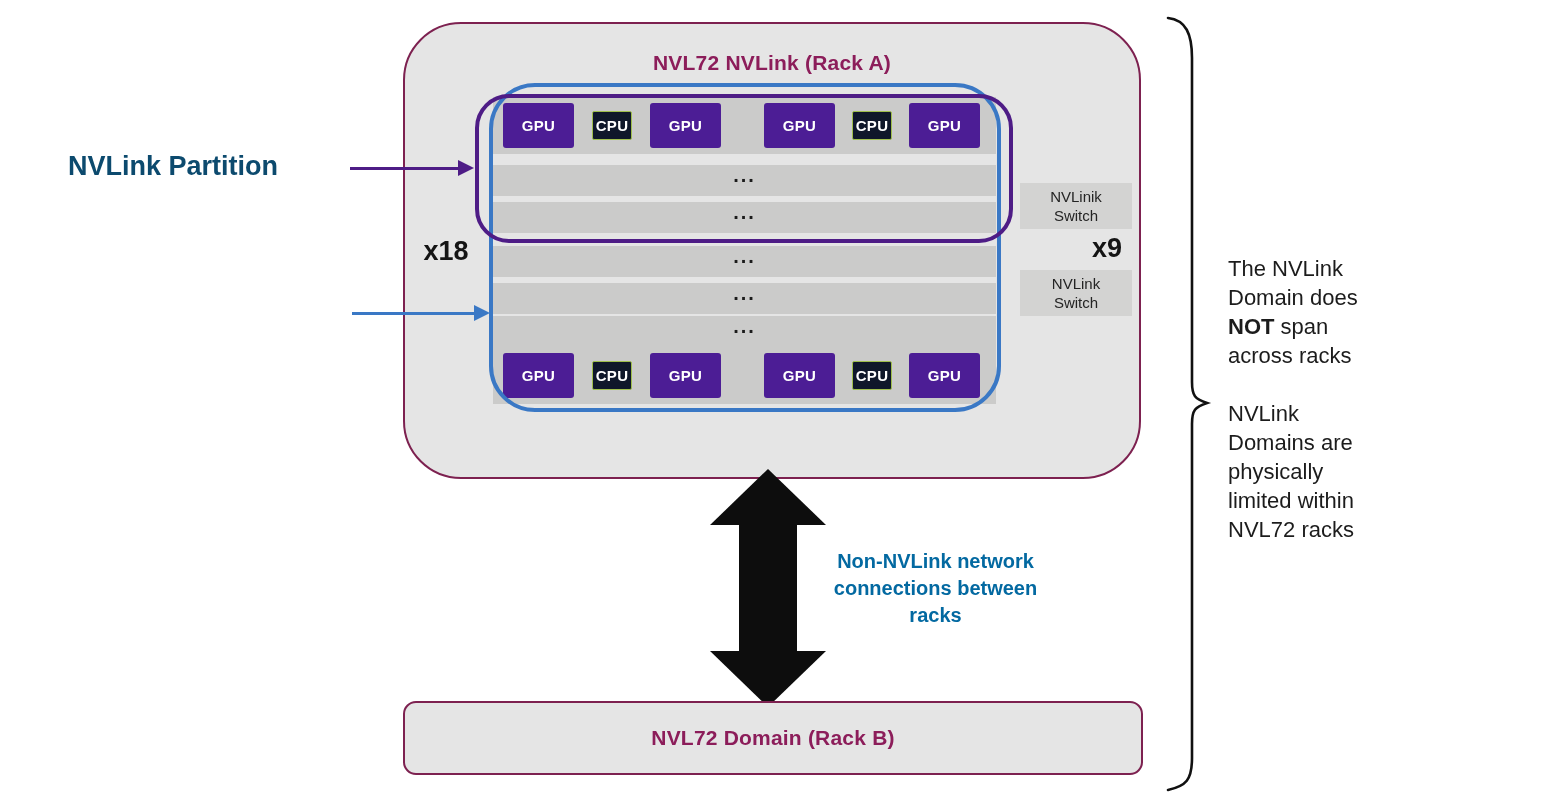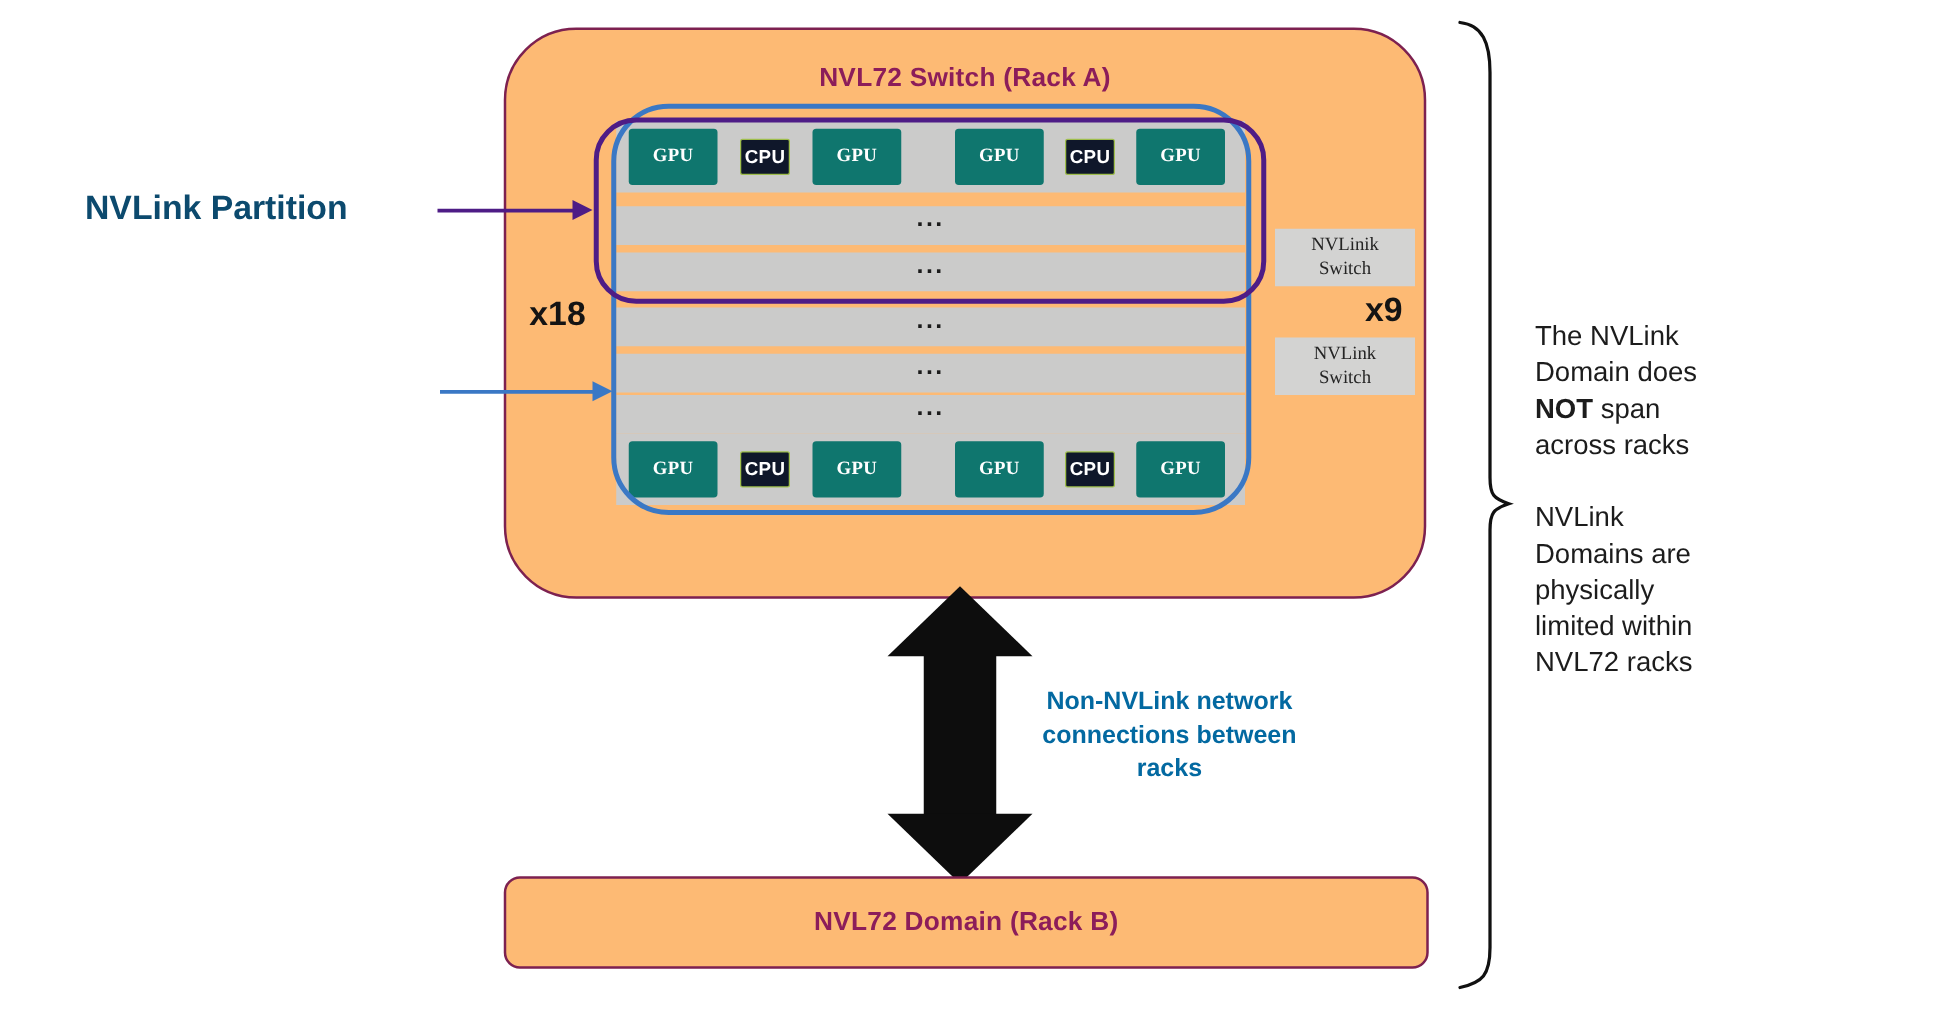--- a/index.html
+++ b/index.html
@@ -3,33 +3,33 @@
 <meta charset="utf-8">
 <style>
   html,body{margin:0;padding:0;background:#fff;}
   #canvas{
     position:relative;width:1566px;height:810px;background:#ffffff;
     font-family:"Liberation Sans","DejaVu Sans",sans-serif;overflow:hidden;
   }
   .abs{position:absolute;}
 
   
-  .rack{background:#fdba74;border:2.5px solid #7D2150;box-sizing:border-box;text-align:center;}
+  .rack{background:#e5e5e5;border:2.5px solid #7D2150;box-sizing:border-box;text-align:center;}
   #rack-a{left:403px;top:22px;width:738px;height:457px;border-radius:58px;}
   #rack-a-title{left:403px;top:51px;width:738px;text-align:center;
     font-size:21px;font-weight:bold;color:#8C1D5A;letter-spacing:.2px;}
 
   
   .row{left:493px;width:503px;background:#CBCBCA;z-index:2;}
   .row.chips{height:57px;}
   .row.dots{height:31px;display:flex;align-items:center;justify-content:center;}
   .dots span{font-weight:800;font-size:20px;color:#1b1b1b;letter-spacing:2px;margin-top:-11px;}
   .chip{position:absolute;display:flex;align-items:center;justify-content:center;
     color:#fff;font-weight:bold;font-size:15px;letter-spacing:.3px;box-sizing:border-box;}
-  .chip.gpu{width:71px;height:45px;top:6px;background:#0f766e;border-radius:3px;font-family:Liberation Serif, serif;}
+  .chip.gpu{width:71px;height:45px;top:6px;background:#4c1d95;border-radius:3px;}
   .chip.cpu{width:40px;height:29px;top:14px;background:#0f172a;border:1.5px solid #9FBE4C;border-radius:2px;}
 
   
   #purple-box{left:475px;top:94px;width:538px;height:149px;border:4.5px solid #4E1C86;
     border-radius:34px;box-sizing:border-box;z-index:6;}
   #blue-box{left:489px;top:83px;width:512px;height:329px;border:4.5px solid #3A78C5;
     border-radius:46px;box-sizing:border-box;z-index:5;}
 
   
   .plabel{font-size:27px;font-weight:bold;}
@@ -44,21 +44,21 @@
     border-left:16px solid #3A78C5;border-top:8.5px solid transparent;border-bottom:8.5px solid transparent;}
 
   
   .mult{font-size:27px;font-weight:bold;color:#141414;text-align:center;}
   #x18{left:415px;top:236px;width:62px;}
   #x9{left:1076px;top:233px;width:62px;}
 
   
   .switch{left:1020px;width:112px;height:46px;background:#D3D3D2;
     display:flex;flex-direction:column;align-items:center;justify-content:center;
-    font-size:15px;line-height:19px;color:#242424;text-align:center;z-index:2;font-family:Liberation Serif, serif;}
+    font-size:15px;line-height:19px;color:#242424;text-align:center;z-index:2;}
   #switch-top{top:183px;}
   #switch-bottom{top:270px;}
 
   
   #arrow-shaft{left:739px;top:524px;width:58px;height:128px;background:#0d0d0d;}
   #arrow-head-up{left:710px;top:469px;width:0;height:0;
     border-left:58px solid transparent;border-right:58px solid transparent;border-bottom:56px solid #0d0d0d;}
   #arrow-head-down{left:710px;top:651px;width:0;height:0;
     border-left:58px solid transparent;border-right:58px solid transparent;border-top:56px solid #0d0d0d;}
   #inter-rack-label{left:818px;top:548px;width:235px;text-align:center;
@@ -75,21 +75,21 @@
   #note-1{top:254px;}
   #note-2{top:399px;}
   .note b{font-weight:bold;}
 </style>
 </head>
 <body>
 
 <div id="canvas">
 
   <div id="rack-a" class="abs rack"></div>
-  <div id="rack-a-title" class="abs">NVL72 Switch (Rack A)</div>
+  <div id="rack-a-title" class="abs">NVL72 NVLink (Rack A)</div>
 
   <div class="abs row chips" style="top:97px;">
     <div class="chip gpu" style="left:10px;">GPU</div>
     <div class="chip cpu" style="left:99px;">CPU</div>
     <div class="chip gpu" style="left:157px;">GPU</div>
     <div class="chip gpu" style="left:271px;">GPU</div>
     <div class="chip cpu" style="left:359px;">CPU</div>
     <div class="chip gpu" style="left:416px;">GPU</div>
   </div>
 

